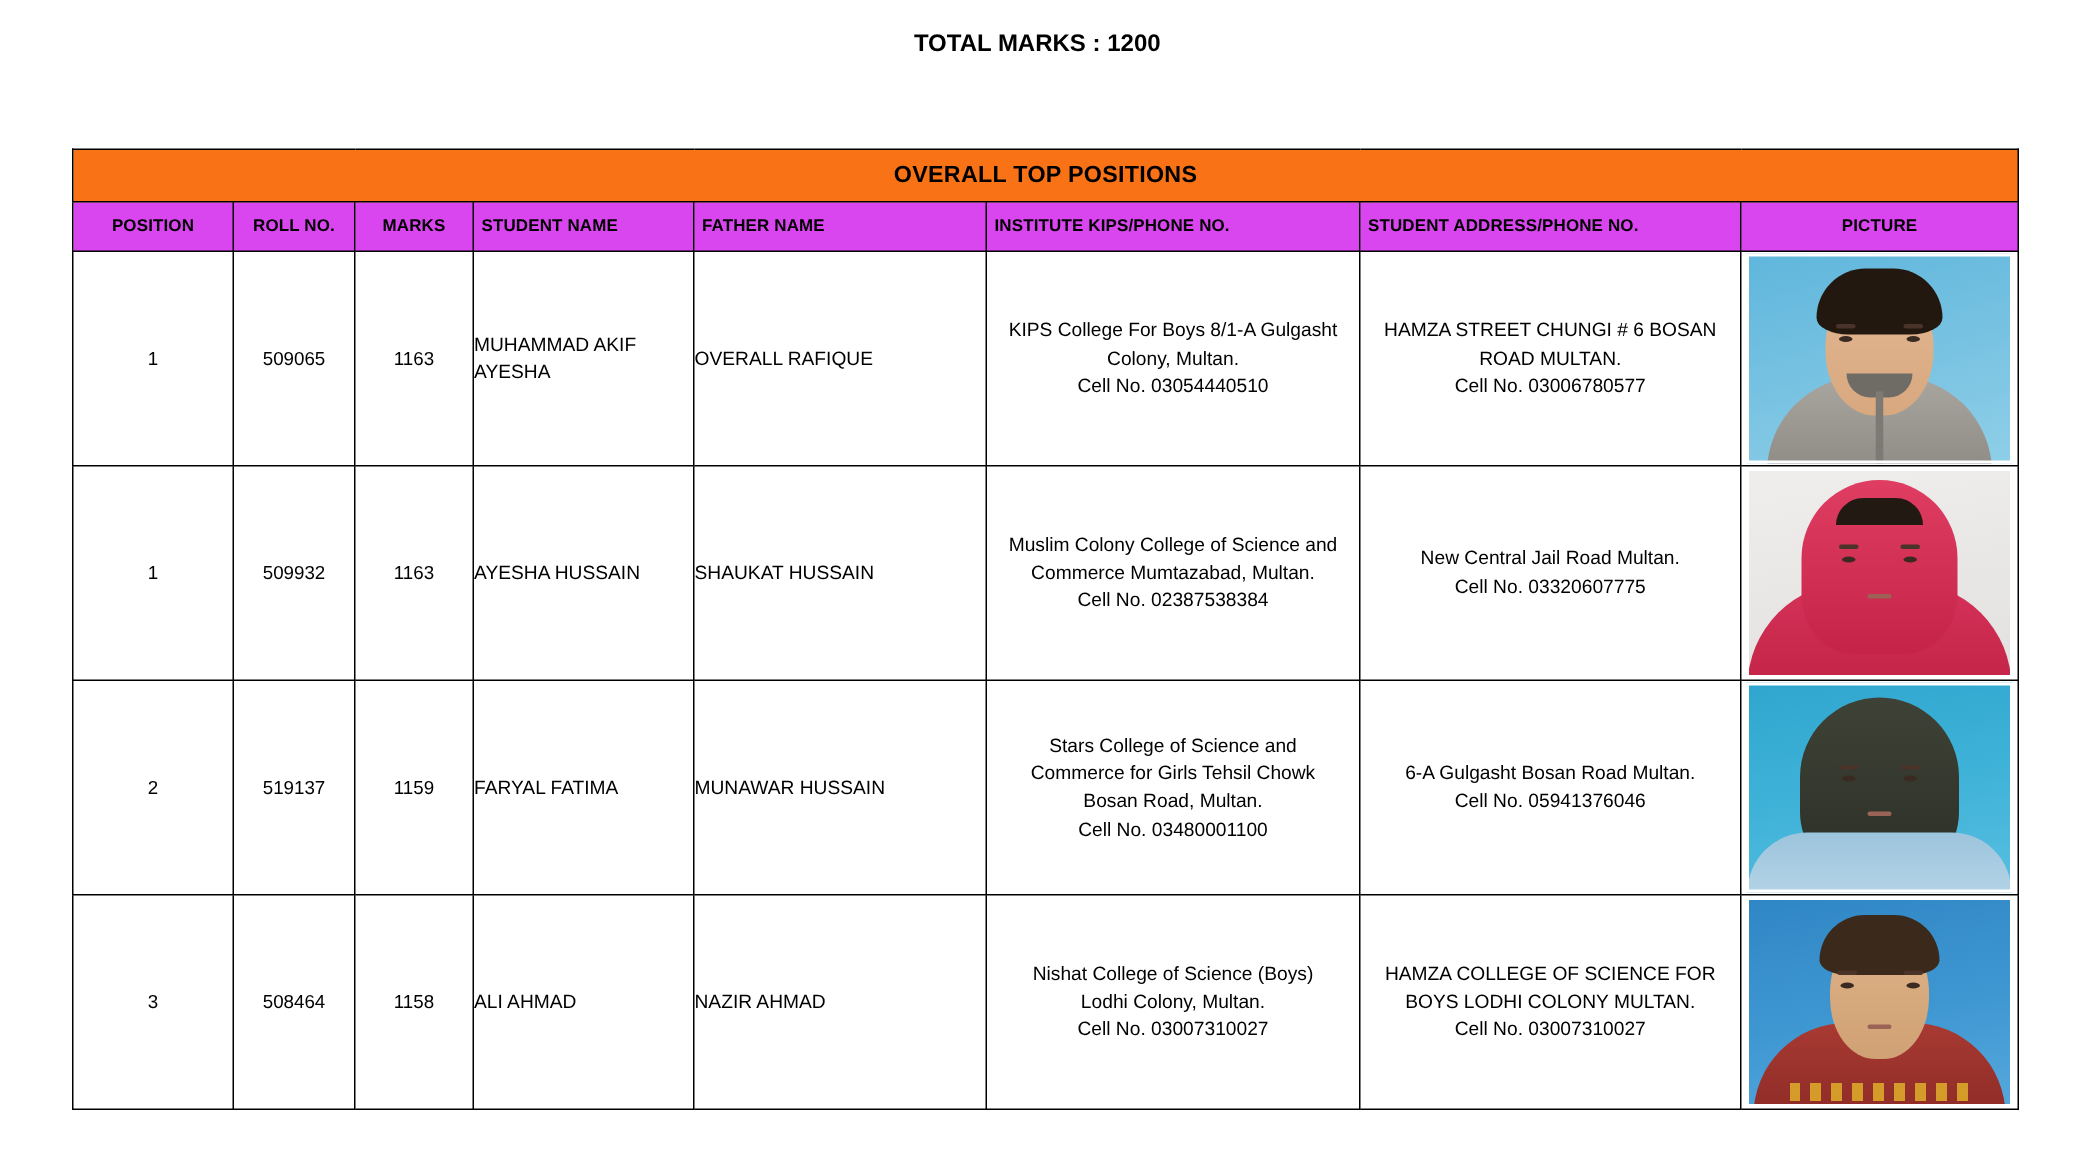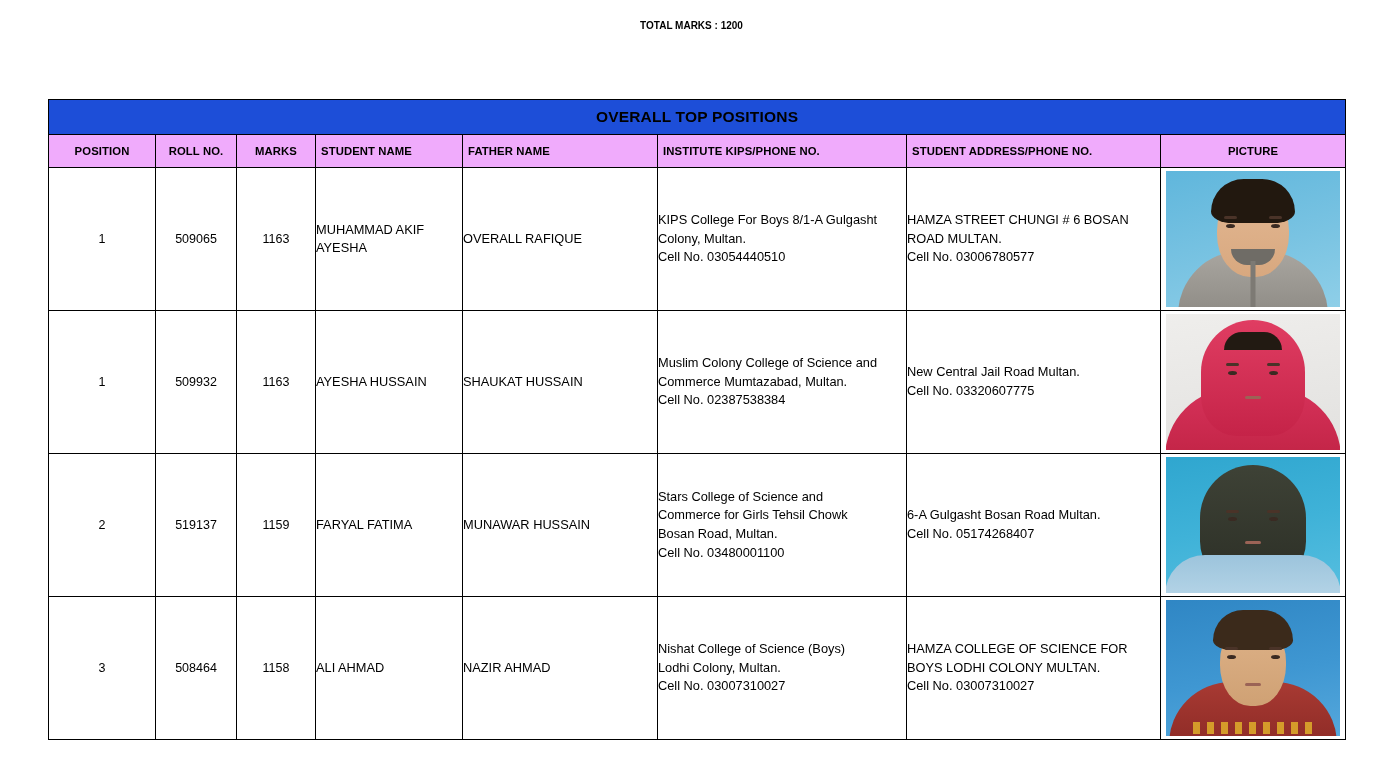--- a/index.html
+++ b/index.html
@@ -33,21 +33,21 @@
     letter-spacing: -0.1px;
     line-height: 1.25;
   }
   .title-sub {
     font-size: 15px;
     font-weight: bold;
     margin-top: 5px;
     line-height: 1.25;
   }
   .title-marks {
-    font-size: 10px;
+    font-size: 16px;
     font-weight: bold;
     margin-top: 6px;
     line-height: 1.25;
   }
 
   
   .table-wrap {
     position: absolute;
     left: 48px;
     top: 99px;
@@ -58,31 +58,31 @@
     width: 1297px;
     table-layout: fixed;
   }
   table.grid td, table.grid th {
     border: 1.6px solid #000000;
     padding: 0;
     vertical-align: middle;
   }
 
   .band {
-    background: #1d4ed8;
+    background: #f97316;
     text-align: center;
     font-size: 15.5px;
     font-weight: bold;
     height: 34px;
     letter-spacing: 0.2px;
     color: #000000;
   }
 
   .colhead {
-    background: #f0abfc;
+    background: #d946ef;
     height: 33px;
     font-size: 11.3px;
     font-weight: bold;
     letter-spacing: 0.1px;
   }
   .colhead .ch-center { text-align: center; }
   .colhead .ch-left { text-align: left; padding-left: 5px; }
 
   .cell-center {
     text-align: center;
@@ -96,21 +96,21 @@
     line-height: 1.42;
   }
   .cell-block {
     text-align: left;
     padding-left: 5px;
     padding-right: 4px;
     font-size: 12.8px;
     line-height: 1.45;
     vertical-align: middle;
   }
-  .cell-block .ln { display: block; white-space: nowrap; }
+  .cell-block .ln { display: block; white-space: nowrap; text-align: center; }
 
   .row-body td { height: 142px; }
 
   
   .pic-cell {
     padding: 0;
     text-align: center;
     vertical-align: middle;
   }
   .photo {
@@ -362,21 +362,21 @@
         <td class="cell-text">FARYAL FATIMA</td>
         <td class="cell-text">MUNAWAR HUSSAIN</td>
         <td class="cell-block">
           <span class="ln">Stars College of Science and</span>
           <span class="ln">Commerce for Girls Tehsil Chowk</span>
           <span class="ln">Bosan Road, Multan.</span>
           <span class="ln">Cell No. 03480001100</span>
         </td>
         <td class="cell-block">
           <span class="ln">6-A Gulgasht Bosan Road Multan.</span>
-          <span class="ln">Cell No. 05174268407</span>
+          <span class="ln">Cell No. 05941376046</span>
         </td>
         <td class="pic-cell">
           <div class="photo">
             <div class="bg" style="background:linear-gradient(170deg,#2fa6cf 0%,#3fb2d8 50%,#57bfe0 100%);"></div>
             <div class="shawl" style="background:linear-gradient(180deg,#9cc4dc 0%,#b3d3e6 100%);border-radius:70px 70px 0 0;"></div>
             <div class="scarf" style="top:10px;width:106px;height:118px;border-radius:54px 54px 36% 36%;background:linear-gradient(180deg,#3e4236 0%,#2c2f26 100%);"></div>
             <div class="head" style="top:26px;width:58px;height:76px;background:linear-gradient(180deg,#edc9a6 0%,#ddb288 100%);"></div>
             <div class="brow" style="left:62px;top:55px;"></div>
             <div class="brow" style="left:103px;top:55px;"></div>
             <div class="eye" style="left:64px;top:62px;"></div>

